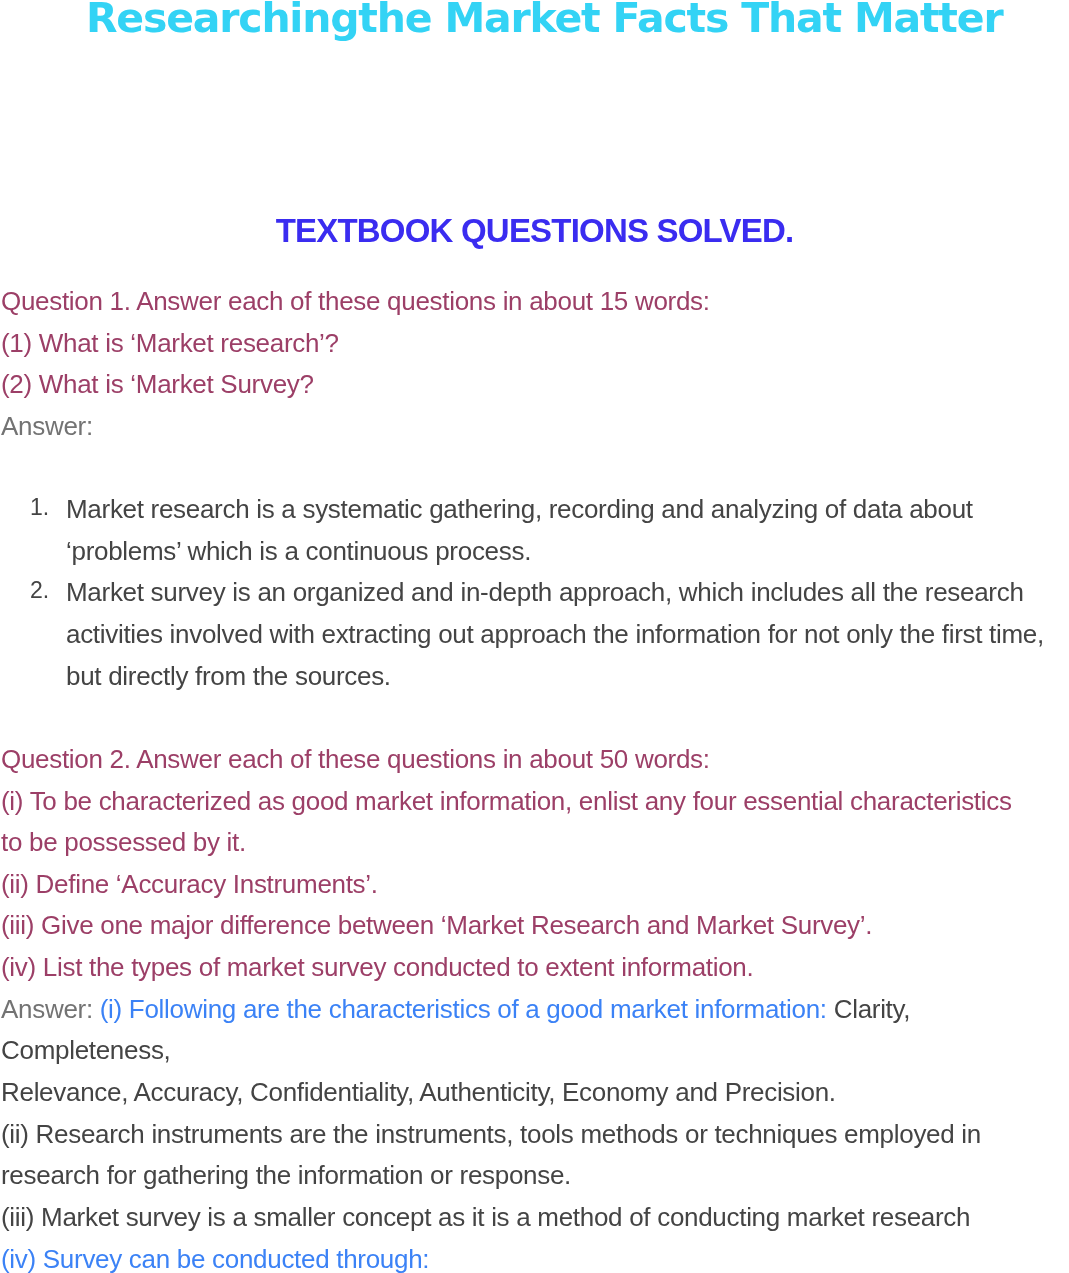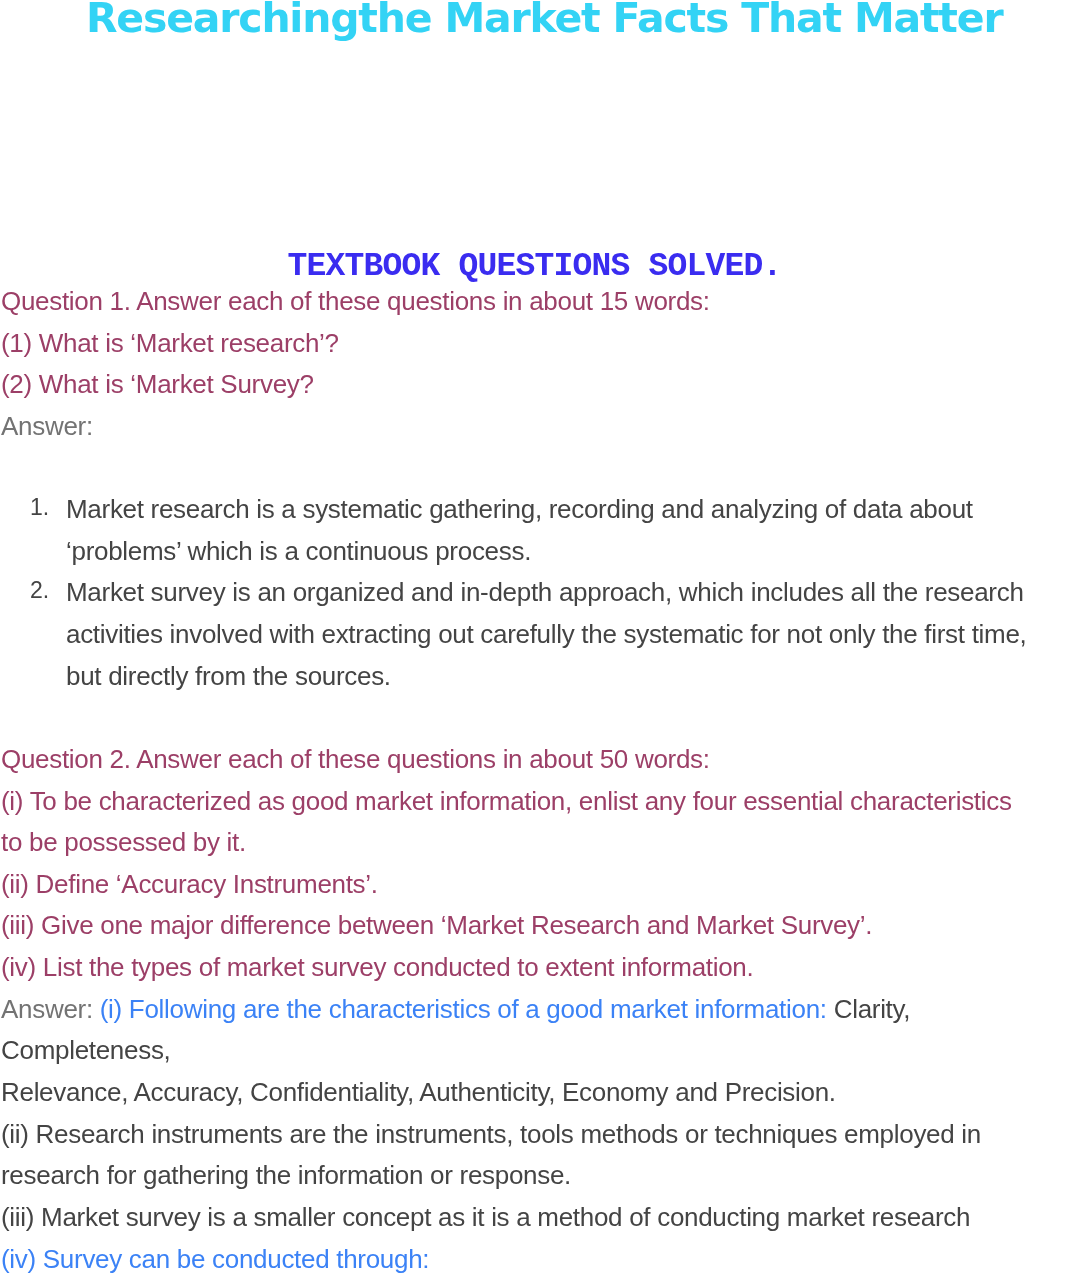--- a/index.html
+++ b/index.html
@@ -2,22 +2,22 @@
 <html><head>
 <meta charset="utf-8">
 <style>
   html, body { margin: 0; padding: 0; background: #ffffff; }
   body { width: 1069px; height: 1273px; overflow: hidden; position: relative;
          font-family: "Liberation Sans", sans-serif; }
   .title { position: absolute; left: 86px; top: -6px; white-space: nowrap;
            font-family: "DejaVu Sans", sans-serif; font-weight: bold;
            font-size: 41px; letter-spacing: -1.2px; color: #33d3f5; }
   .subtitle { position: absolute; left: 0; width: 1069px; top: 212px; text-align: center;
-              font-family: Liberation Mono, monospace; font-weight: bold;
-              font-size: 33px; letter-spacing: -0.8px; color: #3a2cf0; margin-top: 36px; }
+              font-family: Liberation Sans, sans-serif; font-weight: bold;
+              font-size: 33px; letter-spacing: -0.8px; color: #3a2cf0; }
   .line { position: absolute; left: 1px; white-space: nowrap; font-size: 26px;
           letter-spacing: -0.3px; }
   .q { color: #9c3f67; }
   .ans { color: #737373; }
   .body { color: #444; font-weight: 400; }
   .dark { color: #3b82f6; }
   .num { position: absolute; left: 30px; font-size: 23px; color: #444; }
   .indent { left: 66px; }
 </style>
 </head>
@@ -29,21 +29,21 @@
 <div class="line q" style="top:286px">Question  1. Answer each of these questions in about 15 words:</div>
 <div class="line q" style="top:328px">(1) What is ‘Market research’?</div>
 <div class="line q" style="top:369px">(2) What is ‘Market Survey?</div>
 <div class="line ans" style="top:411px">Answer:</div>
 
 <div class="num" style="top:494px">1.</div>
 <div class="line body indent" style="top:494px">Market research is a systematic gathering, recording and analyzing of data about</div>
 <div class="line body indent" style="top:536px">‘problems’ which is a continuous process.</div>
 <div class="num" style="top:577px">2.</div>
 <div class="line body indent" style="top:577px"> Market survey is an organized and in-depth approach, which includes all the research</div>
-<div class="line body indent" style="top:619px">activities involved with extracting out carefully the systematic for not only the first time,</div>
+<div class="line body indent" style="top:619px">activities involved with extracting out approach the information for not only the first time,</div>
 <div class="line body indent" style="top:661px">but directly from the sources.</div>
 
 <div class="line q" style="top:744px">Question  2. Answer each of these questions in about 50 words:</div>
 <div class="line q" style="top:786px">(i) To be characterized as good market information, enlist any four essential characteristics</div>
 <div class="line q" style="top:827px">to be possessed by it.</div>
 <div class="line q" style="top:869px">(ii) Define ‘Accuracy Instruments’.</div>
 <div class="line q" style="top:910px">(iii) Give one major difference between ‘Market Research and Market Survey’.</div>
 <div class="line q" style="top:952px">(iv) List the types of market survey conducted to extent information.</div>
 
 <div class="line" style="top:994px">

